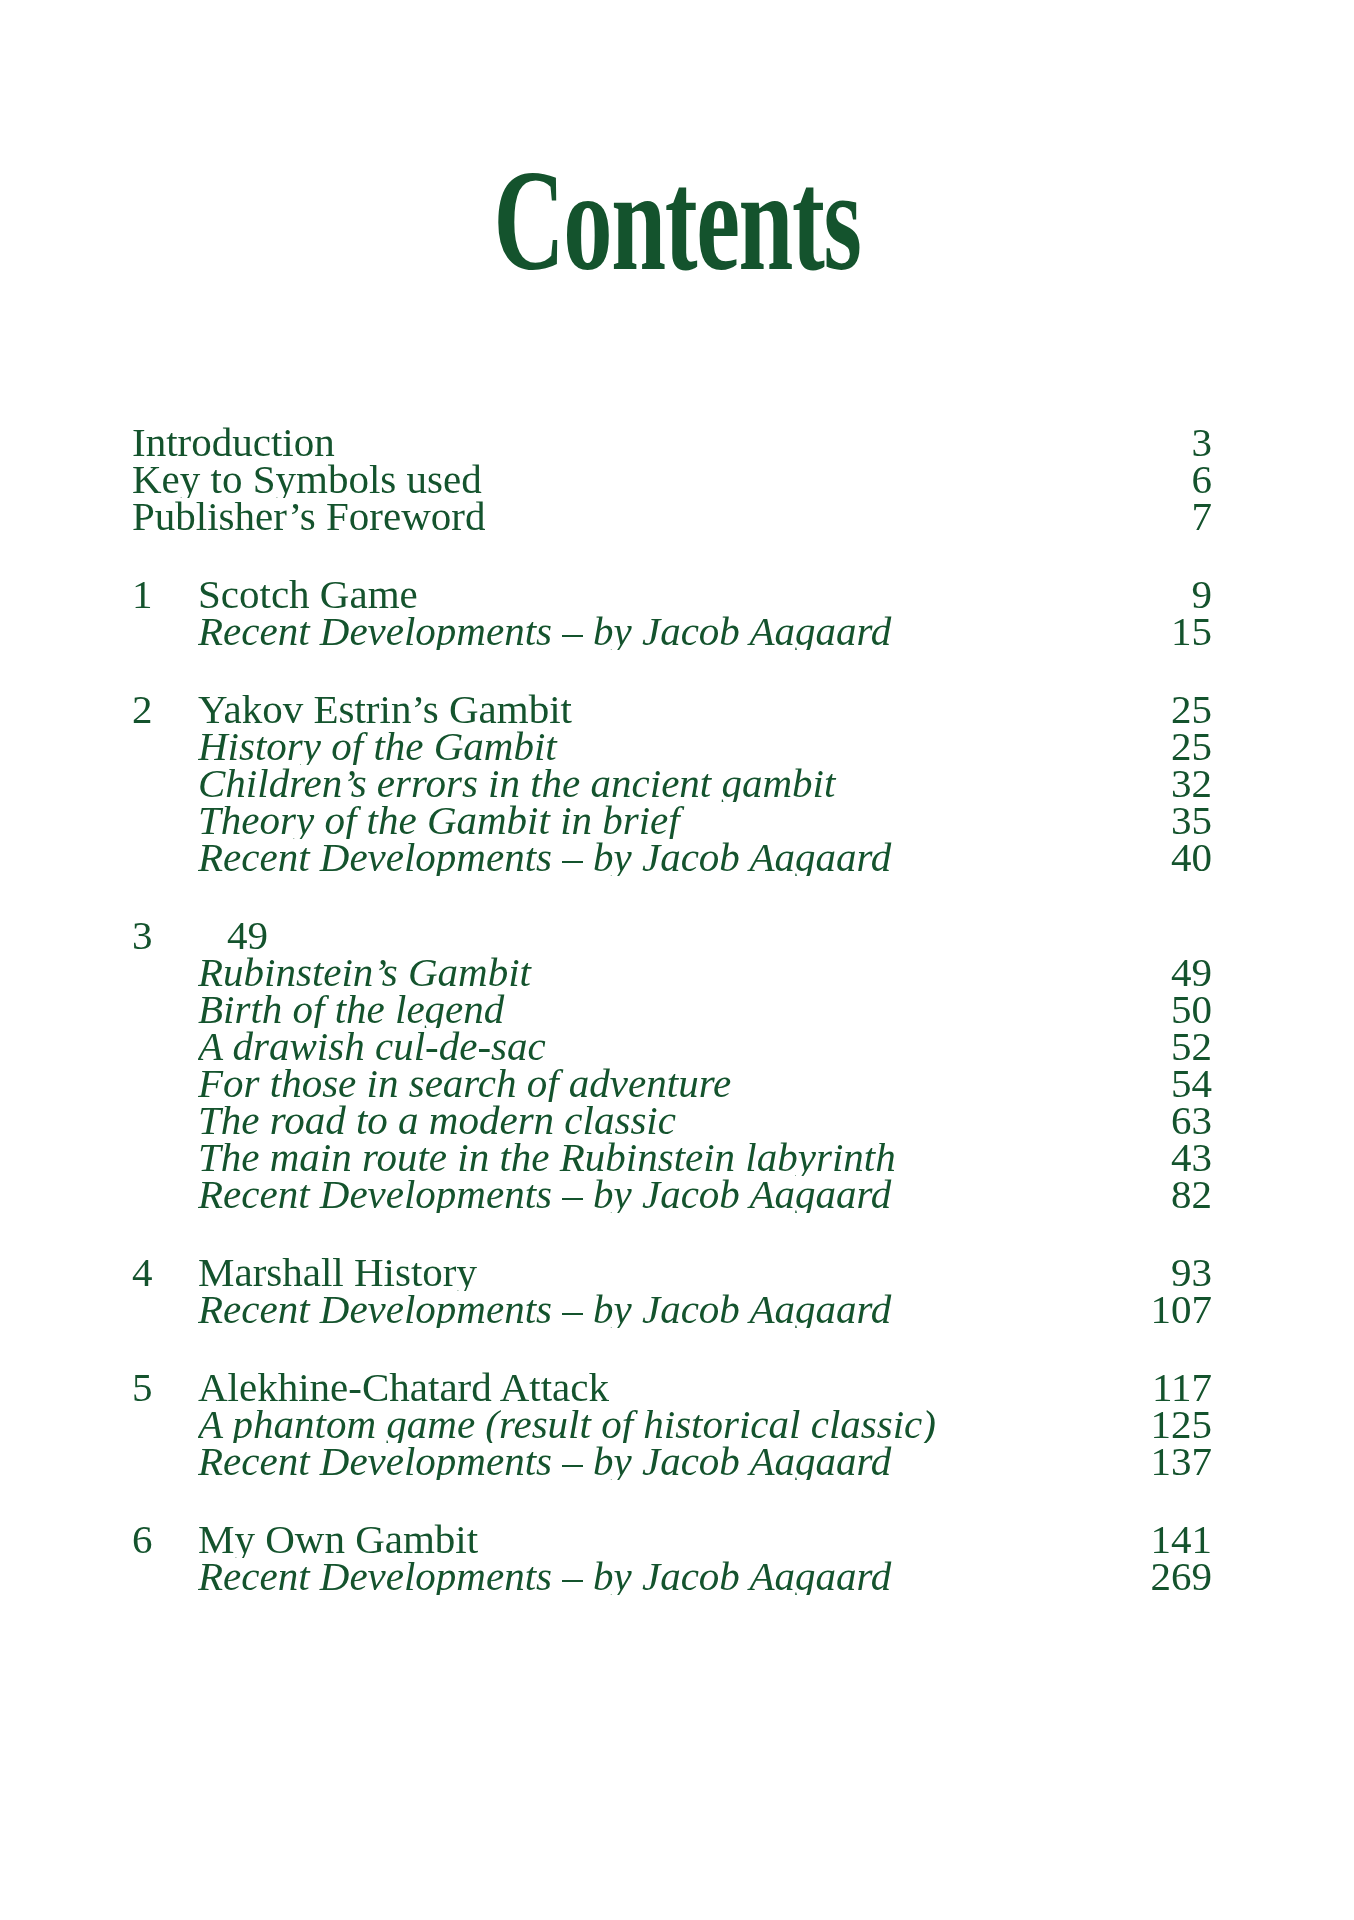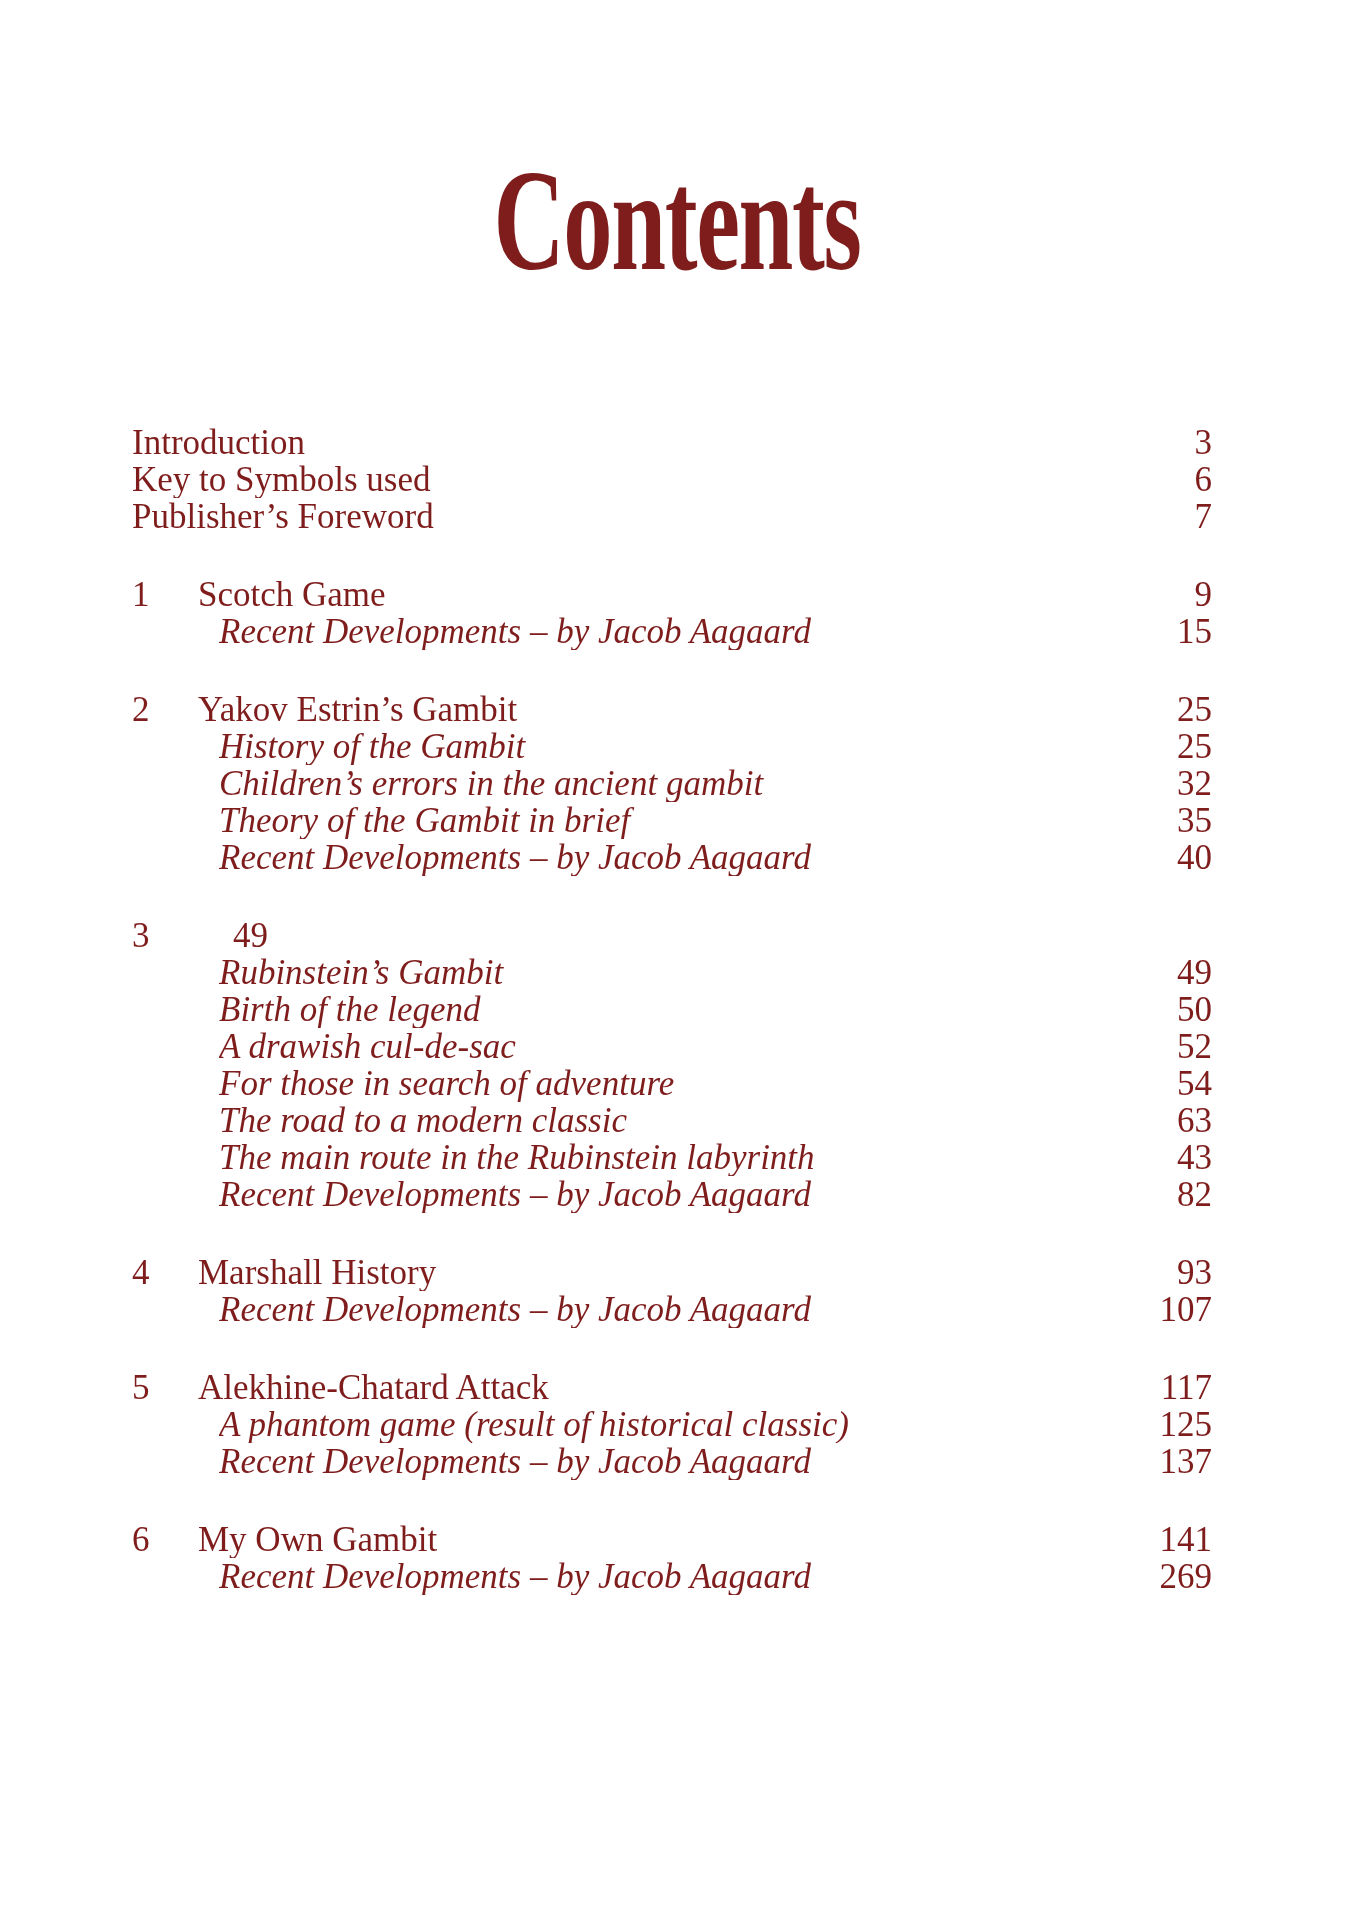--- a/index.html
+++ b/index.html
@@ -6,21 +6,21 @@
     margin: 0;
     padding: 0;
     background: #ffffff;
   }
   .page {
     position: relative;
     width: 1354px;
     height: 1920px;
     margin: 0 auto;
     background: #ffffff;
-    color: #7f1d1d;
+    color: #14532d;
     font-family: "Liberation Serif", serif;
     overflow: hidden;
   }
   .book-title {
     position: absolute;
     top: 148px;
     left: 0;
     width: 100%;
     text-align: center;
     font-size: 145px;
@@ -29,39 +29,39 @@
     letter-spacing: -2px;
     transform: scaleX(0.68);
     transform-origin: 50% 50%;
     white-space: nowrap;
   }
   .toc {
     position: absolute;
     top: 424px;
     left: 132px;
     width: 1080px;
-    font-size: 35px;
+    font-size: 41px;
     line-height: 37px;
   }
   .row {
     display: flex;
     align-items: baseline;
     white-space: nowrap;
   }
   .row.gap { margin-top: 41px; }
   .num {
     flex: none;
     width: 66px;
   }
   .indent {
     flex: none;
     width: 66px;
   }
   .t { flex: 1 1 auto; overflow: hidden; }
-  .t.ital { font-style: italic; margin-left: 21px; }
+  .t.ital { font-style: italic; }
   .pg {
     flex: none;
     min-width: 70px;
     text-align: right;
   }
 </style>
 </head>
 <body>
 
 <div class="page">

